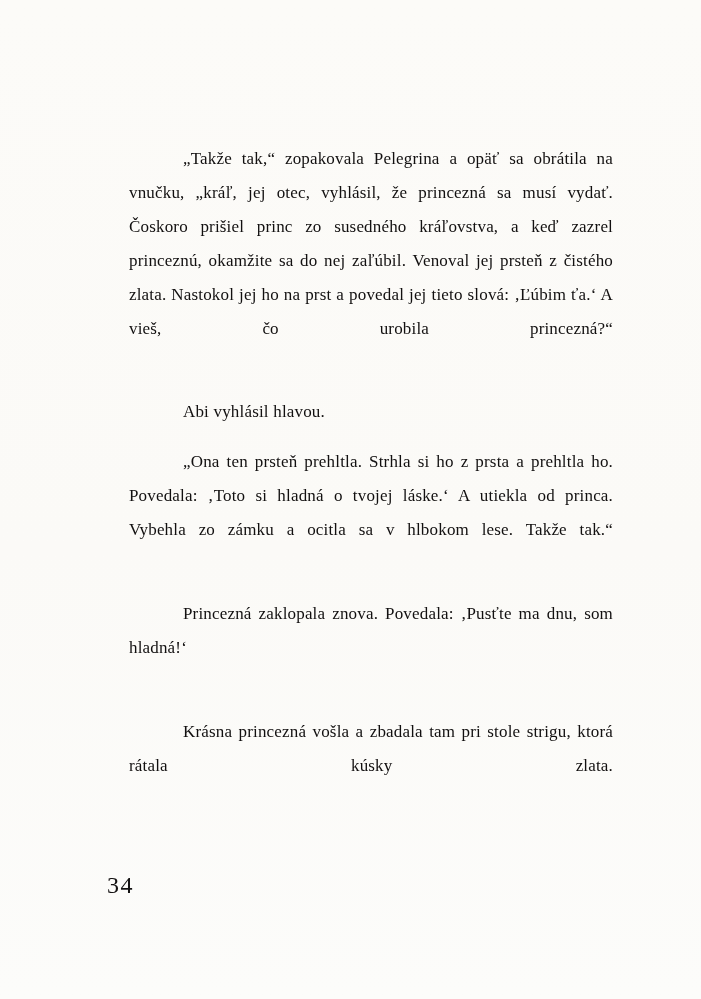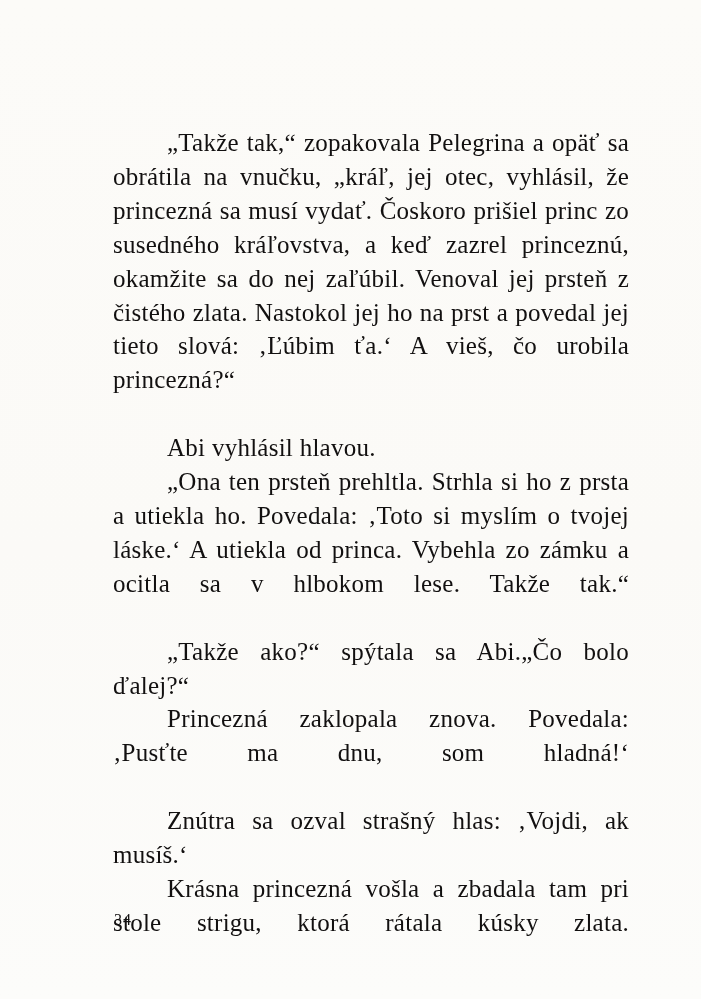--- a/index.html
+++ b/index.html
@@ -23,64 +23,61 @@
   }
 
   .text-block {
     position: absolute;
     left: 113px;
     top: 126px;
     width: 516px;
   }
 
   .para {
-    margin: 0;
+    margin: 16px;
     text-align: justify;
     text-justify: inter-word;
     text-indent: 54px;
-    font-size: 25px;
+    font-size: 17px;
     line-height: 33.9px;
     color: #121010;
     letter-spacing: 0.01em;
     word-spacing: 0.005em;
     -webkit-font-smoothing: antialiased;
   }
 
   
   .para::after {
     content: "";
     display: inline-block;
     width: 100%;
   }
   .para.no-stretch::after {
     display: none;
   }
 
   .page-number {
     position: absolute;
-    left: 114px;
+    left: 107px;
     top: 873px;
-    font-size: 16px;
+    font-size: 24px;
     line-height: 24px;
     color: #141212;
     letter-spacing: 0.06em;
-    margin-top: 35px;
   }
 </style>
 </head>
 <body>
 
 <div class="page">
 
   <div class="text-block">
     <p class="para">„Takže tak,“ zopakovala Pelegrina a opäť sa obrátila na vnučku, „kráľ, jej otec, vyhlásil, že princezná sa musí vydať. Čoskoro prišiel princ zo susedného kráľovstva, a keď zazrel princeznú, okamžite sa do nej zaľúbil. Venoval jej prsteň z čistého zlata. Nastokol jej ho na prst a povedal jej tieto slová: ‚Ľúbim ťa.‘ A vieš, čo urobila princezná?“</p>
     <p class="para no-stretch">Abi vyhlásil hlavou.</p>
-    <p class="para">„Ona ten prsteň prehltla. Strhla si ho z prsta a utiekla ho. Povedala: ‚Toto si myslím o tvojej láske.‘ A utiekla od princa. Vybehla zo zámku a ocitla sa v hlbokom lese. Takže tak.“</p>
-    <p class="para no-stretch">„Takže ako?“ spýtala sa Abi.„Čo bolo ďalej?“</p>
+    <p class="para">„Ona ten prsteň prehltla. Strhla si ho z prsta a prehltla ho. Povedala: ‚Toto si hladná o tvojej láske.‘ A utiekla od princa. Vybehla zo zámku a ocitla sa v hlbokom lese. Takže tak.“</p>
     <p class="para">Princezná zaklopala znova. Povedala: ‚Pusťte ma dnu, som hladná!‘</p>
-    <p class="para no-stretch">Znútra sa ozval strašný hlas: ‚Vojdi, ak musíš.‘</p>
     <p class="para">Krásna princezná vošla a zbadala tam pri stole strigu, ktorá rátala kúsky zlata.</p>
 
   </div>
 
   <div class="page-number">34</div>
 
 </div>
 
 </body></html>

